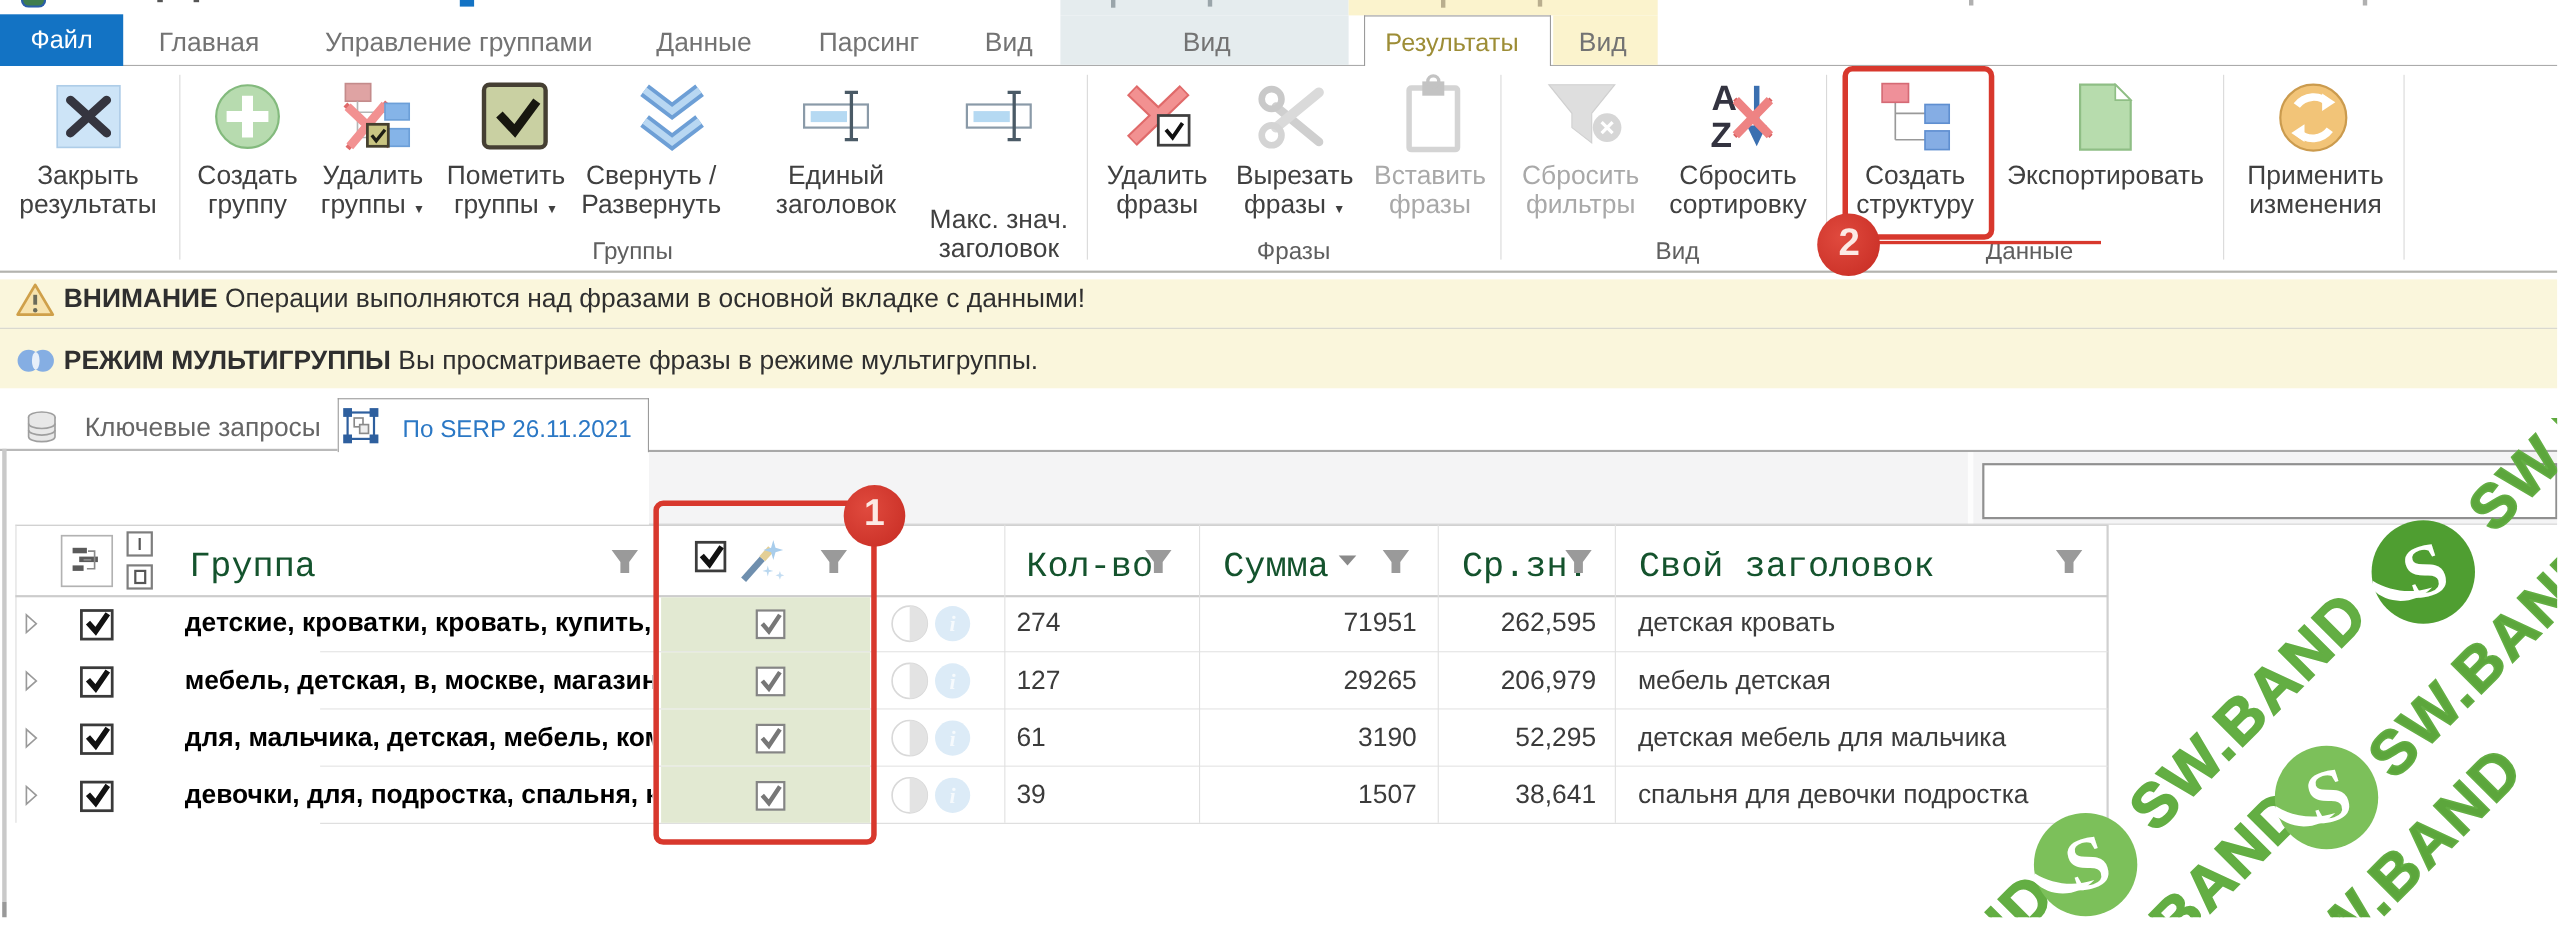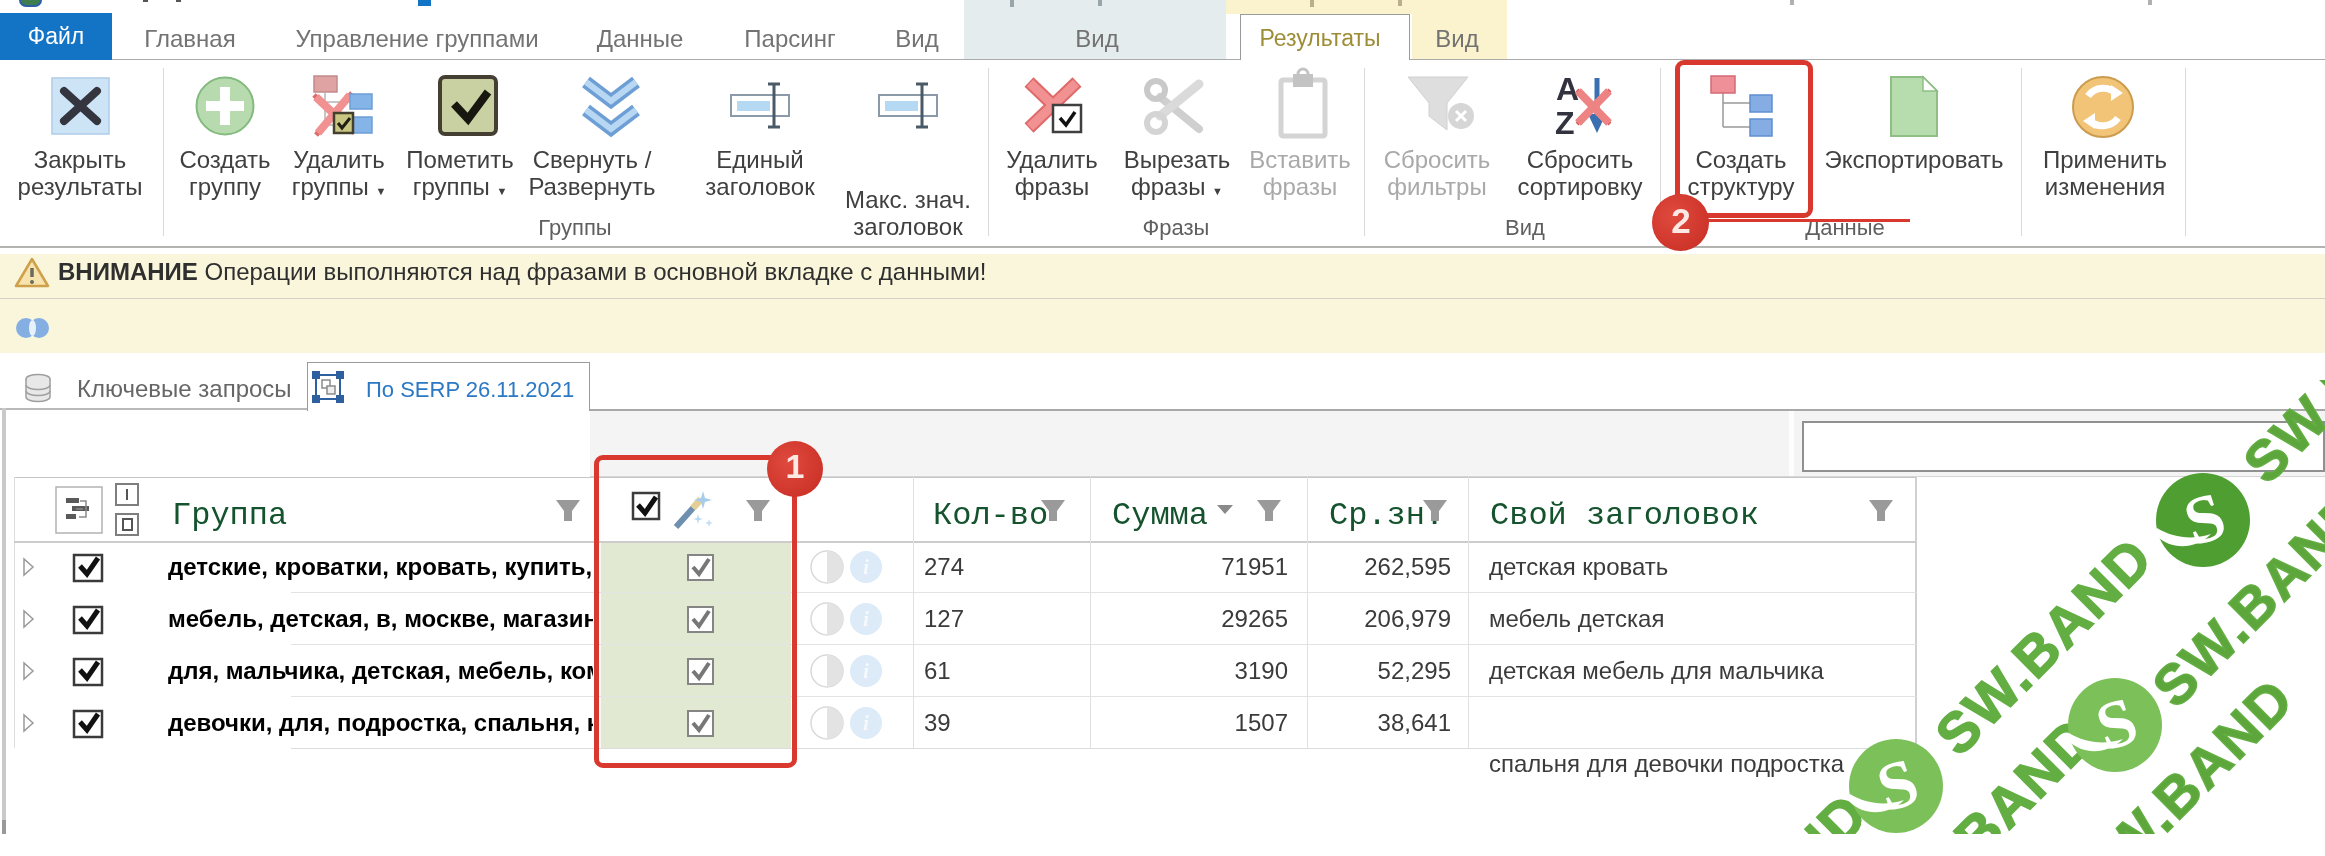--- a/index.html
+++ b/index.html
@@ -145,20 +145,21 @@
   <path d="M2088 96 A 19 19 0 0 1 2117 94" stroke="#fff" stroke-width="7" fill="none"></path>
   <path d="M2111 85 L2123 93 L2111 101 Z" fill="#fff"></path>
   <path d="M2118 118 A 19 19 0 0 1 2089 120" stroke="#fff" stroke-width="7" fill="none"></path>
   <path d="M2095 113 L2083 121 L2095 129 Z" fill="#fff"></path>
 </svg>
 
 <div class="abs" style="left:0;top:254px;width:2325px;height:44px;background:#faf6dc;"></div>
 <div class="abs" style="left:0;top:298px;width:2325px;height:1px;background:#d2d2c8;"></div>
 <div class="abs" style="left:0;top:299px;width:2325px;height:54px;background:#faf6dc;"></div>
 <div class="abs" style="left:58px;top:258px;font-size:24px;color:#2f2f2f;"><b>ВНИМАНИЕ</b> Операции выполняются над фразами в основной вкладке с данными!</div>
+<div class="abs" style="left:58px;top:314px;font-size:24px;color:#2f2f2f;"><b>РЕЖИМ МУЛЬТИГРУППЫ</b> Вы просматриваете фразы в режиме мультигруппы.</div>
 <svg class="abs" style="left:0;top:250px;" width="120" height="100" viewBox="0 0 120 100">
   <path d="M32 9 L48 36 H16 Z" fill="#f7e3ae" stroke="#cfa04a" stroke-width="2.5" stroke-linejoin="round"></path>
   <path d="M32 18 V27" stroke="#6b6b5a" stroke-width="3.5"></path>
   <circle cx="32" cy="32" r="2" fill="#6b6b5a"></circle>
   <circle cx="26" cy="78" r="10" fill="#85aee3"></circle>
   <circle cx="39" cy="78" r="10" fill="#85aee3"></circle>
   <ellipse cx="32.5" cy="78" rx="3.5" ry="8" fill="#e8f0fa"></ellipse>
 </svg>
 
 <div class="abs" style="left:0;top:408px;width:307px;height:2px;background:#b9b9b9;"></div>
@@ -260,21 +261,21 @@
 <div class="abs rowtxt" style="left:168px;top:657px;width:425px;overflow:hidden;white-space:nowrap;">для, мальчика, детская, мебель, ком</div>
 <div class="abs numtxt" style="left:924px;top:657px;">61</div>
 <div class="abs numtxt" style="left:1088px;top:657px;width:200px;text-align:right;">3190</div>
 <div class="abs numtxt" style="left:1251px;top:657px;width:200px;text-align:right;">52,295</div>
 <div class="abs numtxt" style="left:1489px;top:657px;">детская мебель для мальчика</div>
 
 <div class="abs rowtxt" style="left:168px;top:709px;width:425px;overflow:hidden;white-space:nowrap;">девочки, для, подростка, спальня, к</div>
 <div class="abs numtxt" style="left:924px;top:709px;">39</div>
 <div class="abs numtxt" style="left:1088px;top:709px;width:200px;text-align:right;">1507</div>
 <div class="abs numtxt" style="left:1251px;top:709px;width:200px;text-align:right;">38,641</div>
-<div class="abs numtxt" style="left:1489px;top:709px;margin-top:41px;">спальня для девочки подростка</div>
+<div class="abs numtxt" style="left:1489px;top:709px;">спальня для девочки подростка</div>
 <svg class="abs" style="left:0;top:540px;" width="950" height="215" viewBox="0 0 950 215">
   <g id="r1">
     <path d="M24 19 L24 35 L33 27 Z" fill="#fff" stroke="#9a9a9a" stroke-width="1.5"></path>
     <rect x="74" y="15" width="28" height="26" fill="#fff" stroke="#3a3a3a" stroke-width="2.5"></rect>
     <path d="M80 26 L87 34 L98 18" stroke="#111" stroke-width="5" fill="none"></path>
     <rect x="688" y="15" width="25" height="25" fill="#fff" stroke="#858585" stroke-width="2"></rect>
     <path d="M693 27 L699 34 L709 19" stroke="#777" stroke-width="4" fill="none"></path>
     <circle cx="827" cy="27" r="16" fill="#fff" stroke="#d9d9d9" stroke-width="1.5"></circle>
     <path d="M827 11 A16 16 0 0 1 827 43 Z" fill="#e3e3e3"></path>
     <circle cx="866" cy="27" r="16" fill="#dcebf7"></circle>

